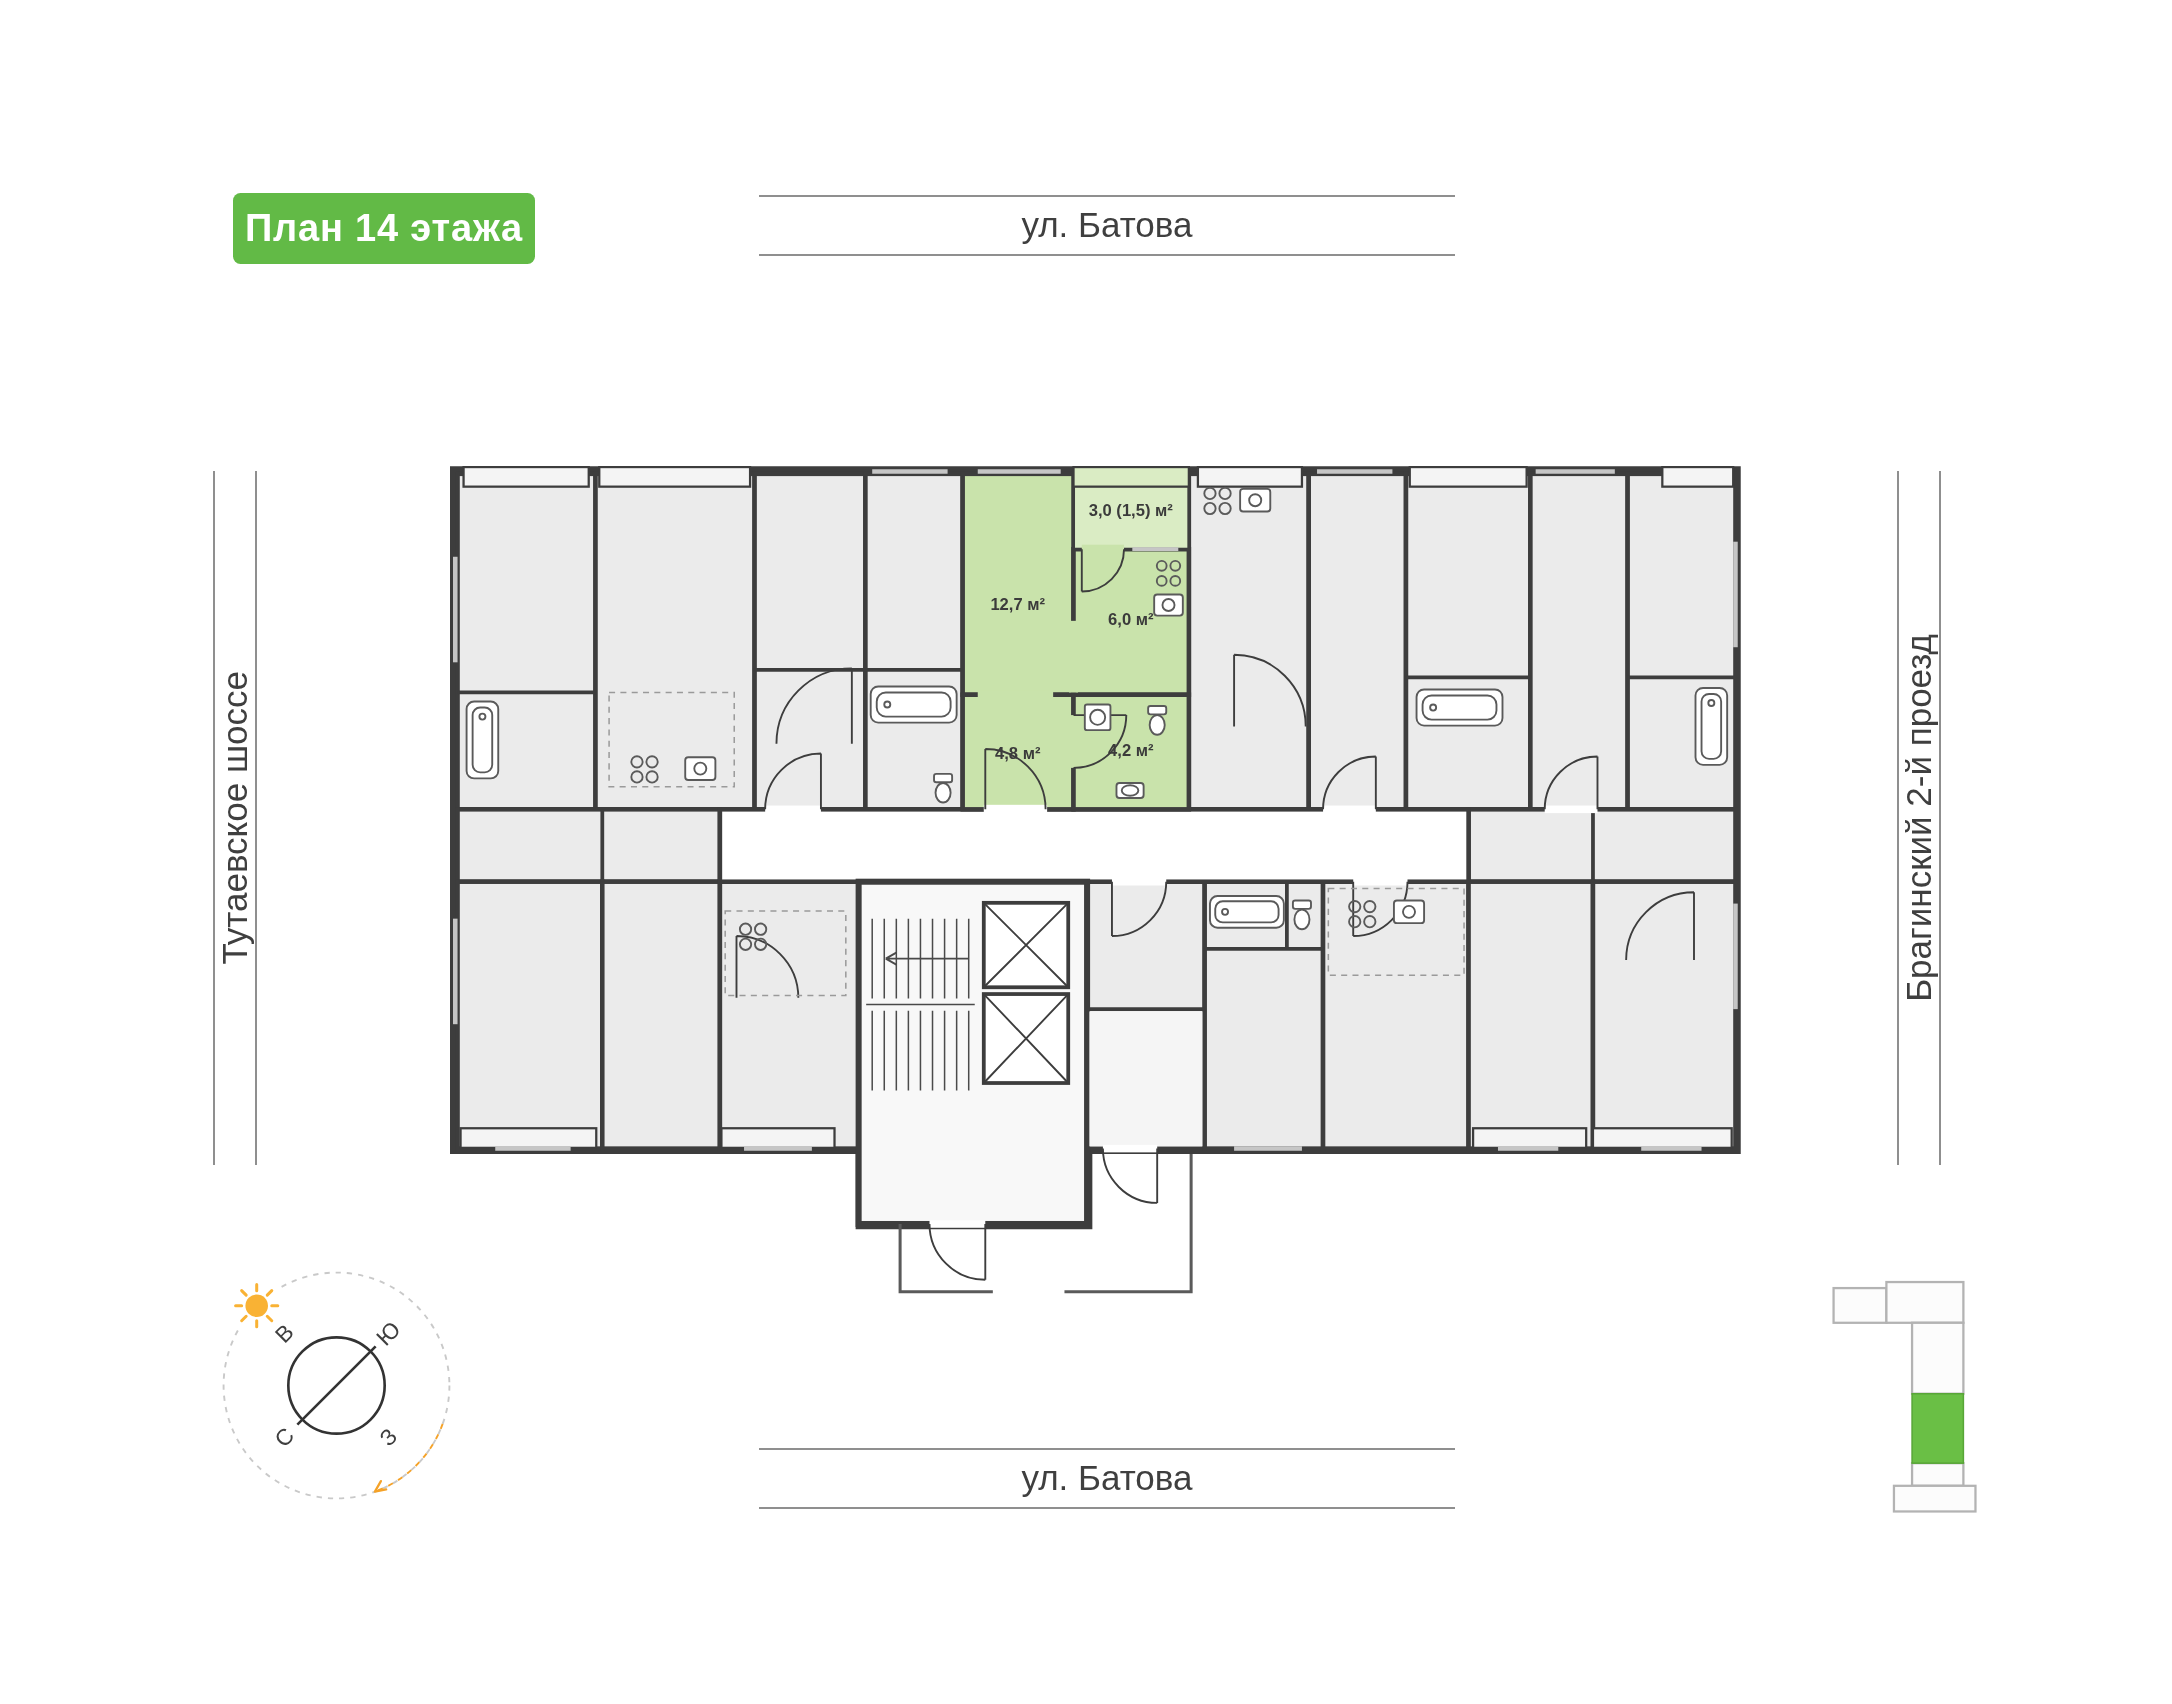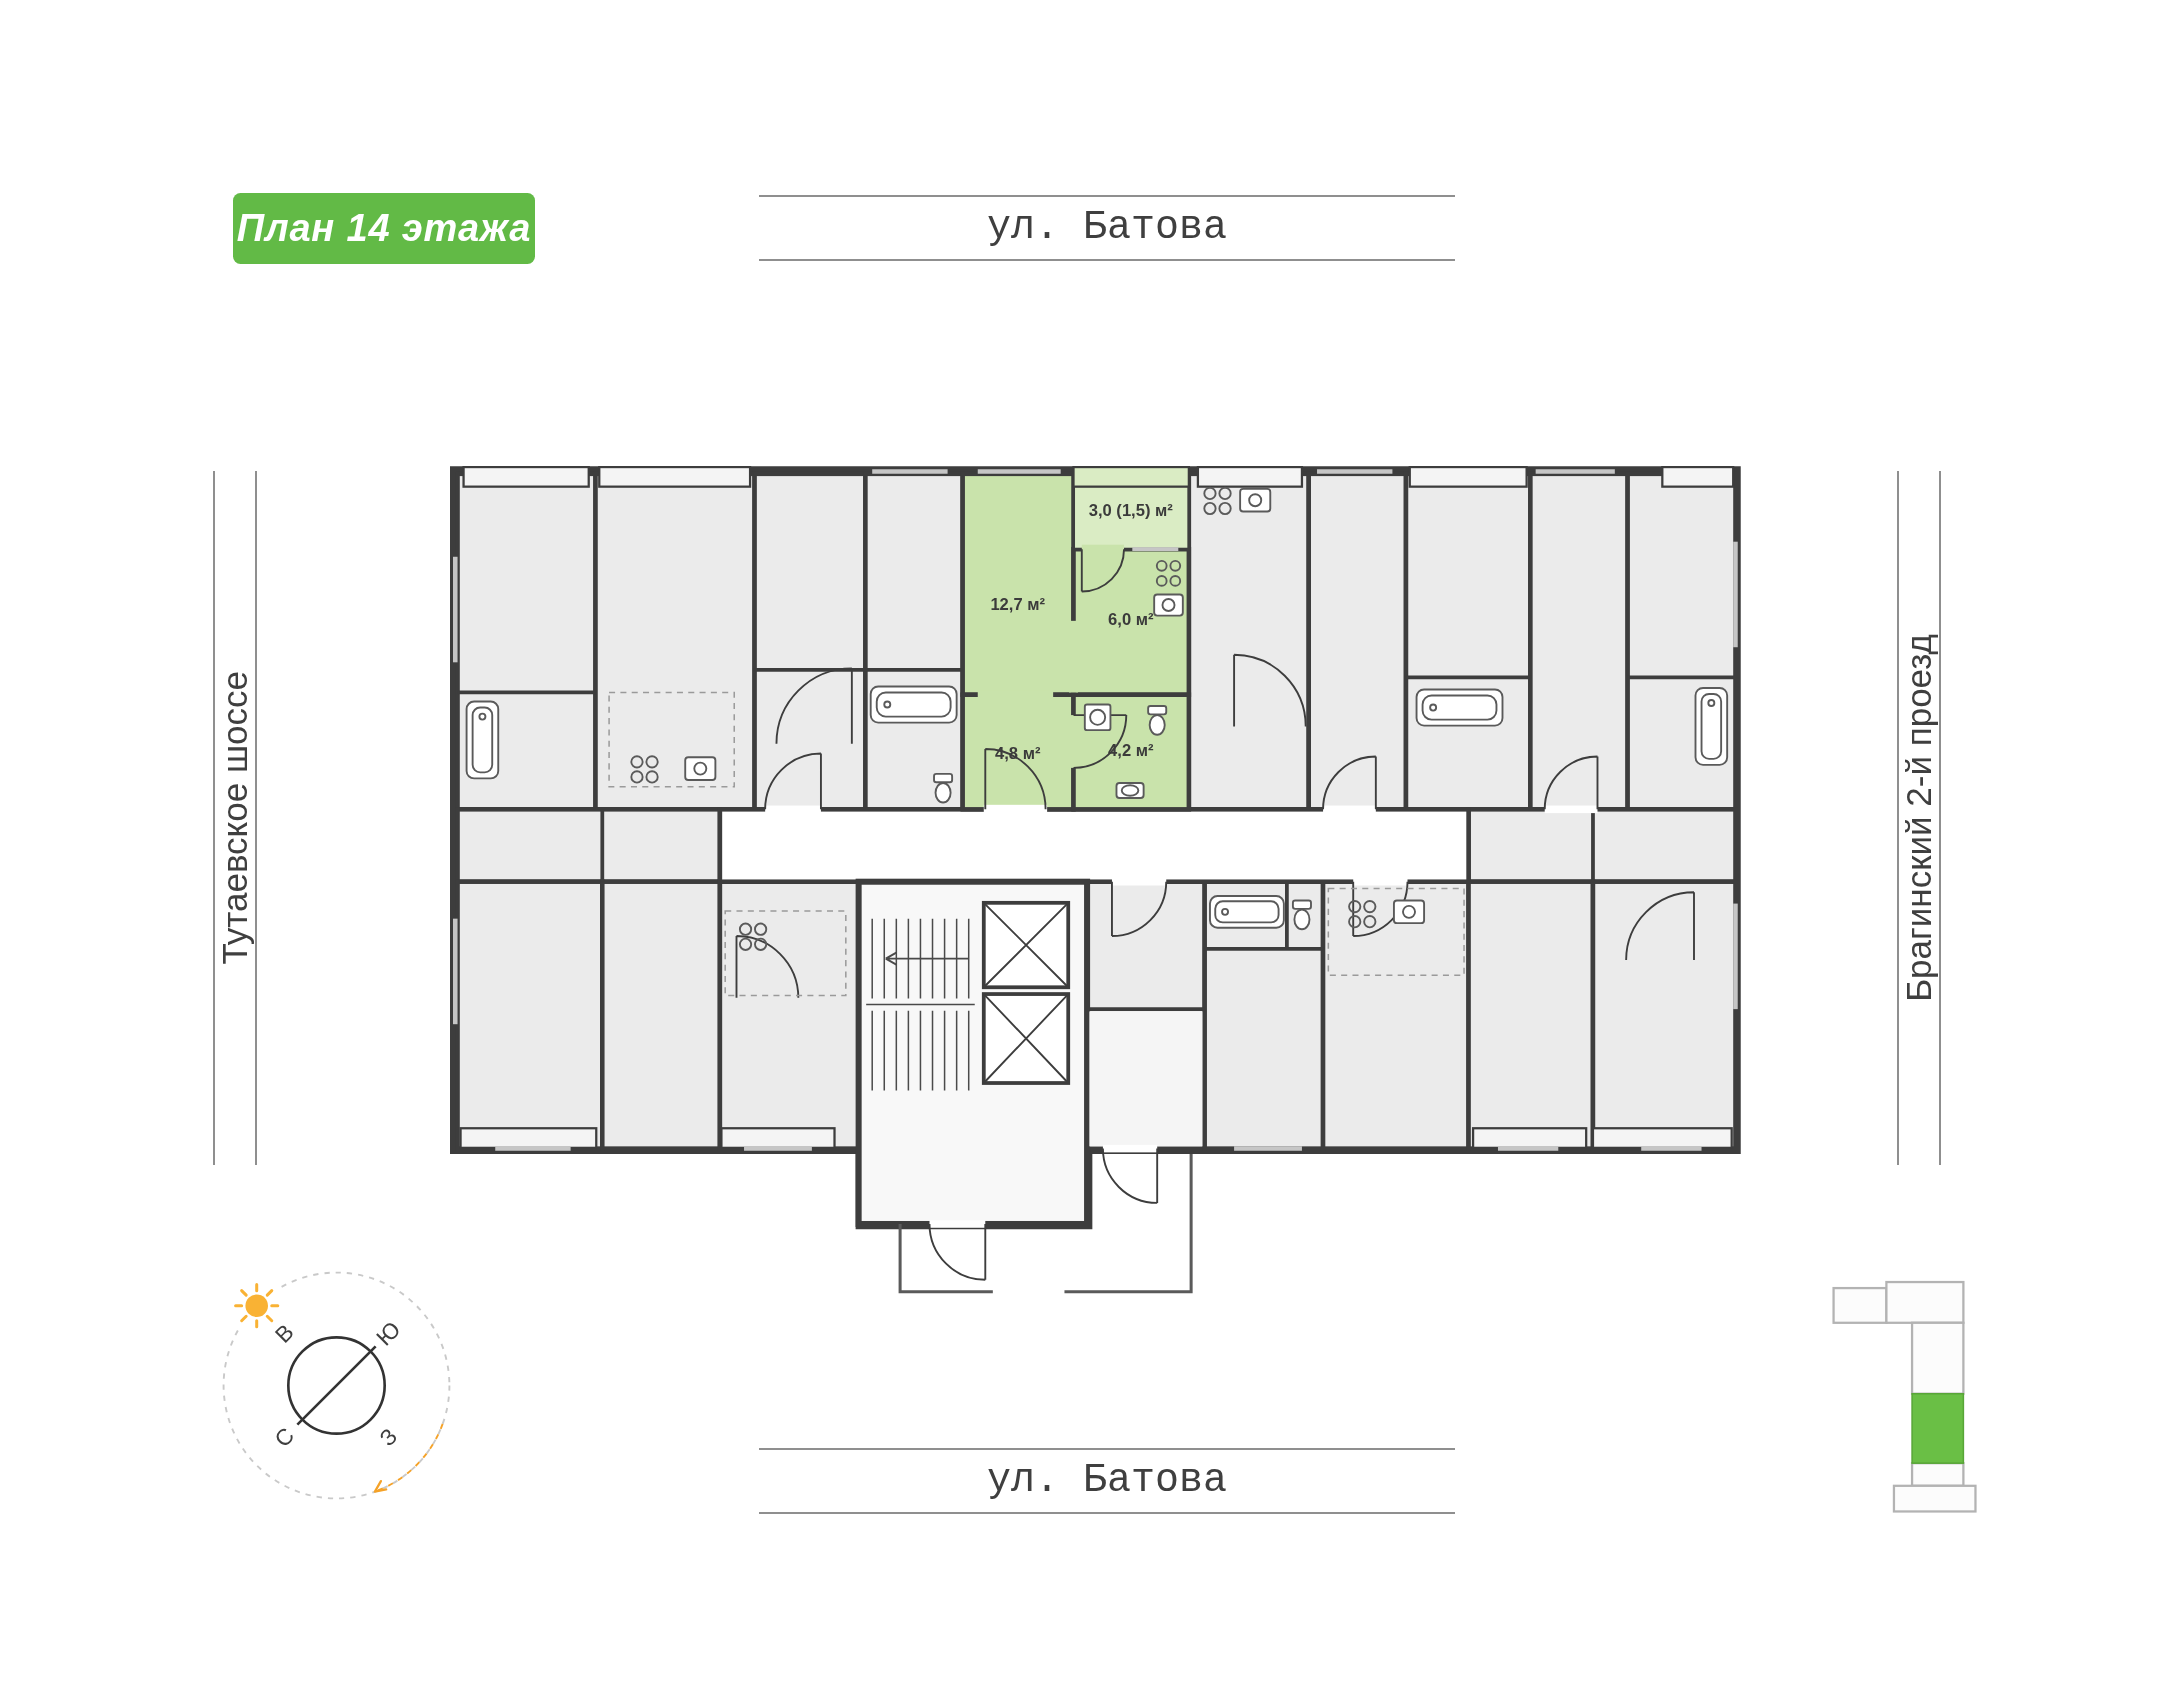--- a/index.html
+++ b/index.html
@@ -7,25 +7,24 @@
   body {
     width:2172px; height:1705px; position:relative; overflow:hidden;
     font-family:"Liberation Sans","DejaVu Sans",sans-serif; color:#3f3f3f;
   }
   .abs { position:absolute; }
   .badge {
     left:233px; top:193px; width:302px; height:71px;
     background:#62ba46; color:#ffffff; font-size:38px; font-weight:bold;
     border-radius:7.5px; display:flex; align-items:center; justify-content:center;
     letter-spacing:0.8px;
-    font-style:italic;
   }
   .street-h {
     width:696px; border-top:2.3px solid #8f8f8f; border-bottom:2.3px solid #8f8f8f;
-    padding:8.3px 0; text-align:center; font-size:40px; font-weight:500; color:#3f3f3f;font-family:Liberation Mono, monospace;
+    padding:8.3px 0; text-align:center; font-size:35px; font-weight:500; color:#3f3f3f;
   }
   .street-top { left:759px; top:195px; }
   .street-bottom { left:759px; top:1448px; }
   .street-v {
     height:694px; width:44px; border-left:2.3px solid #8f8f8f; border-right:2.3px solid #8f8f8f;
     display:flex; align-items:center; justify-content:center;
     font-size:35px; font-weight:500; color:#3f3f3f;
   }
   .street-v span { writing-mode:vertical-rl; transform:rotate(180deg); white-space:nowrap; }
   .street-left  { left:213px;  top:471px; }

